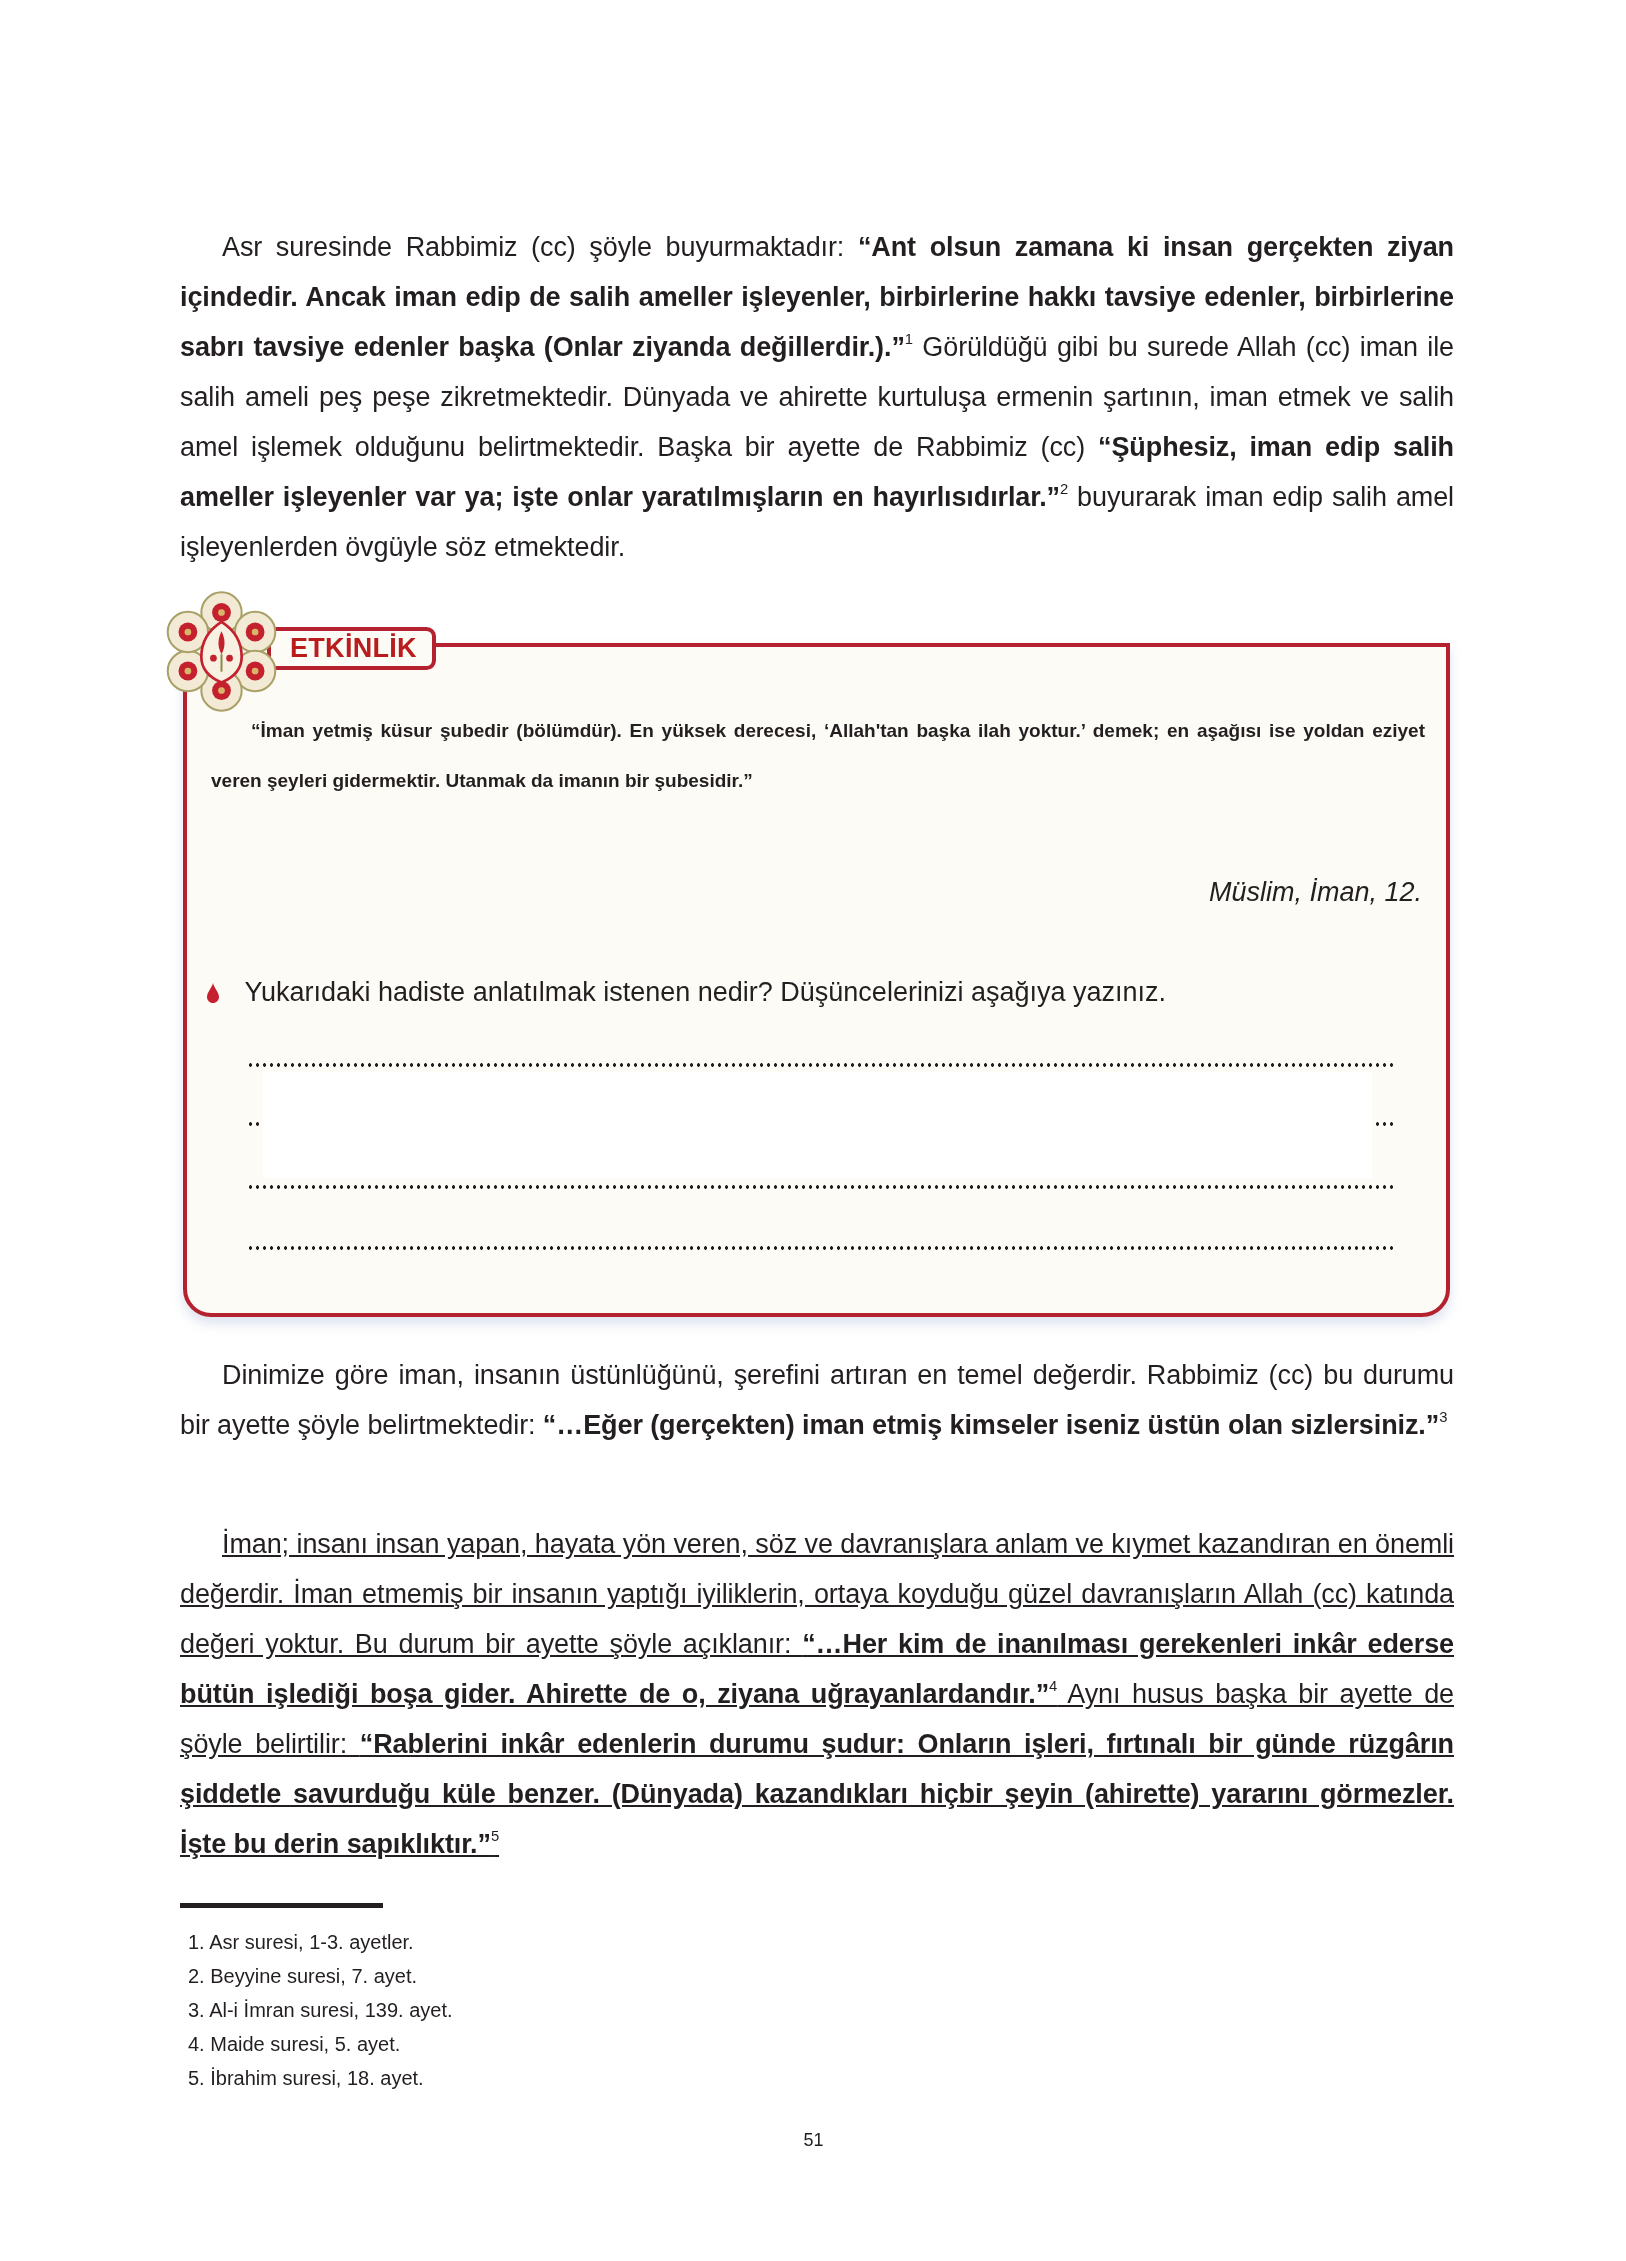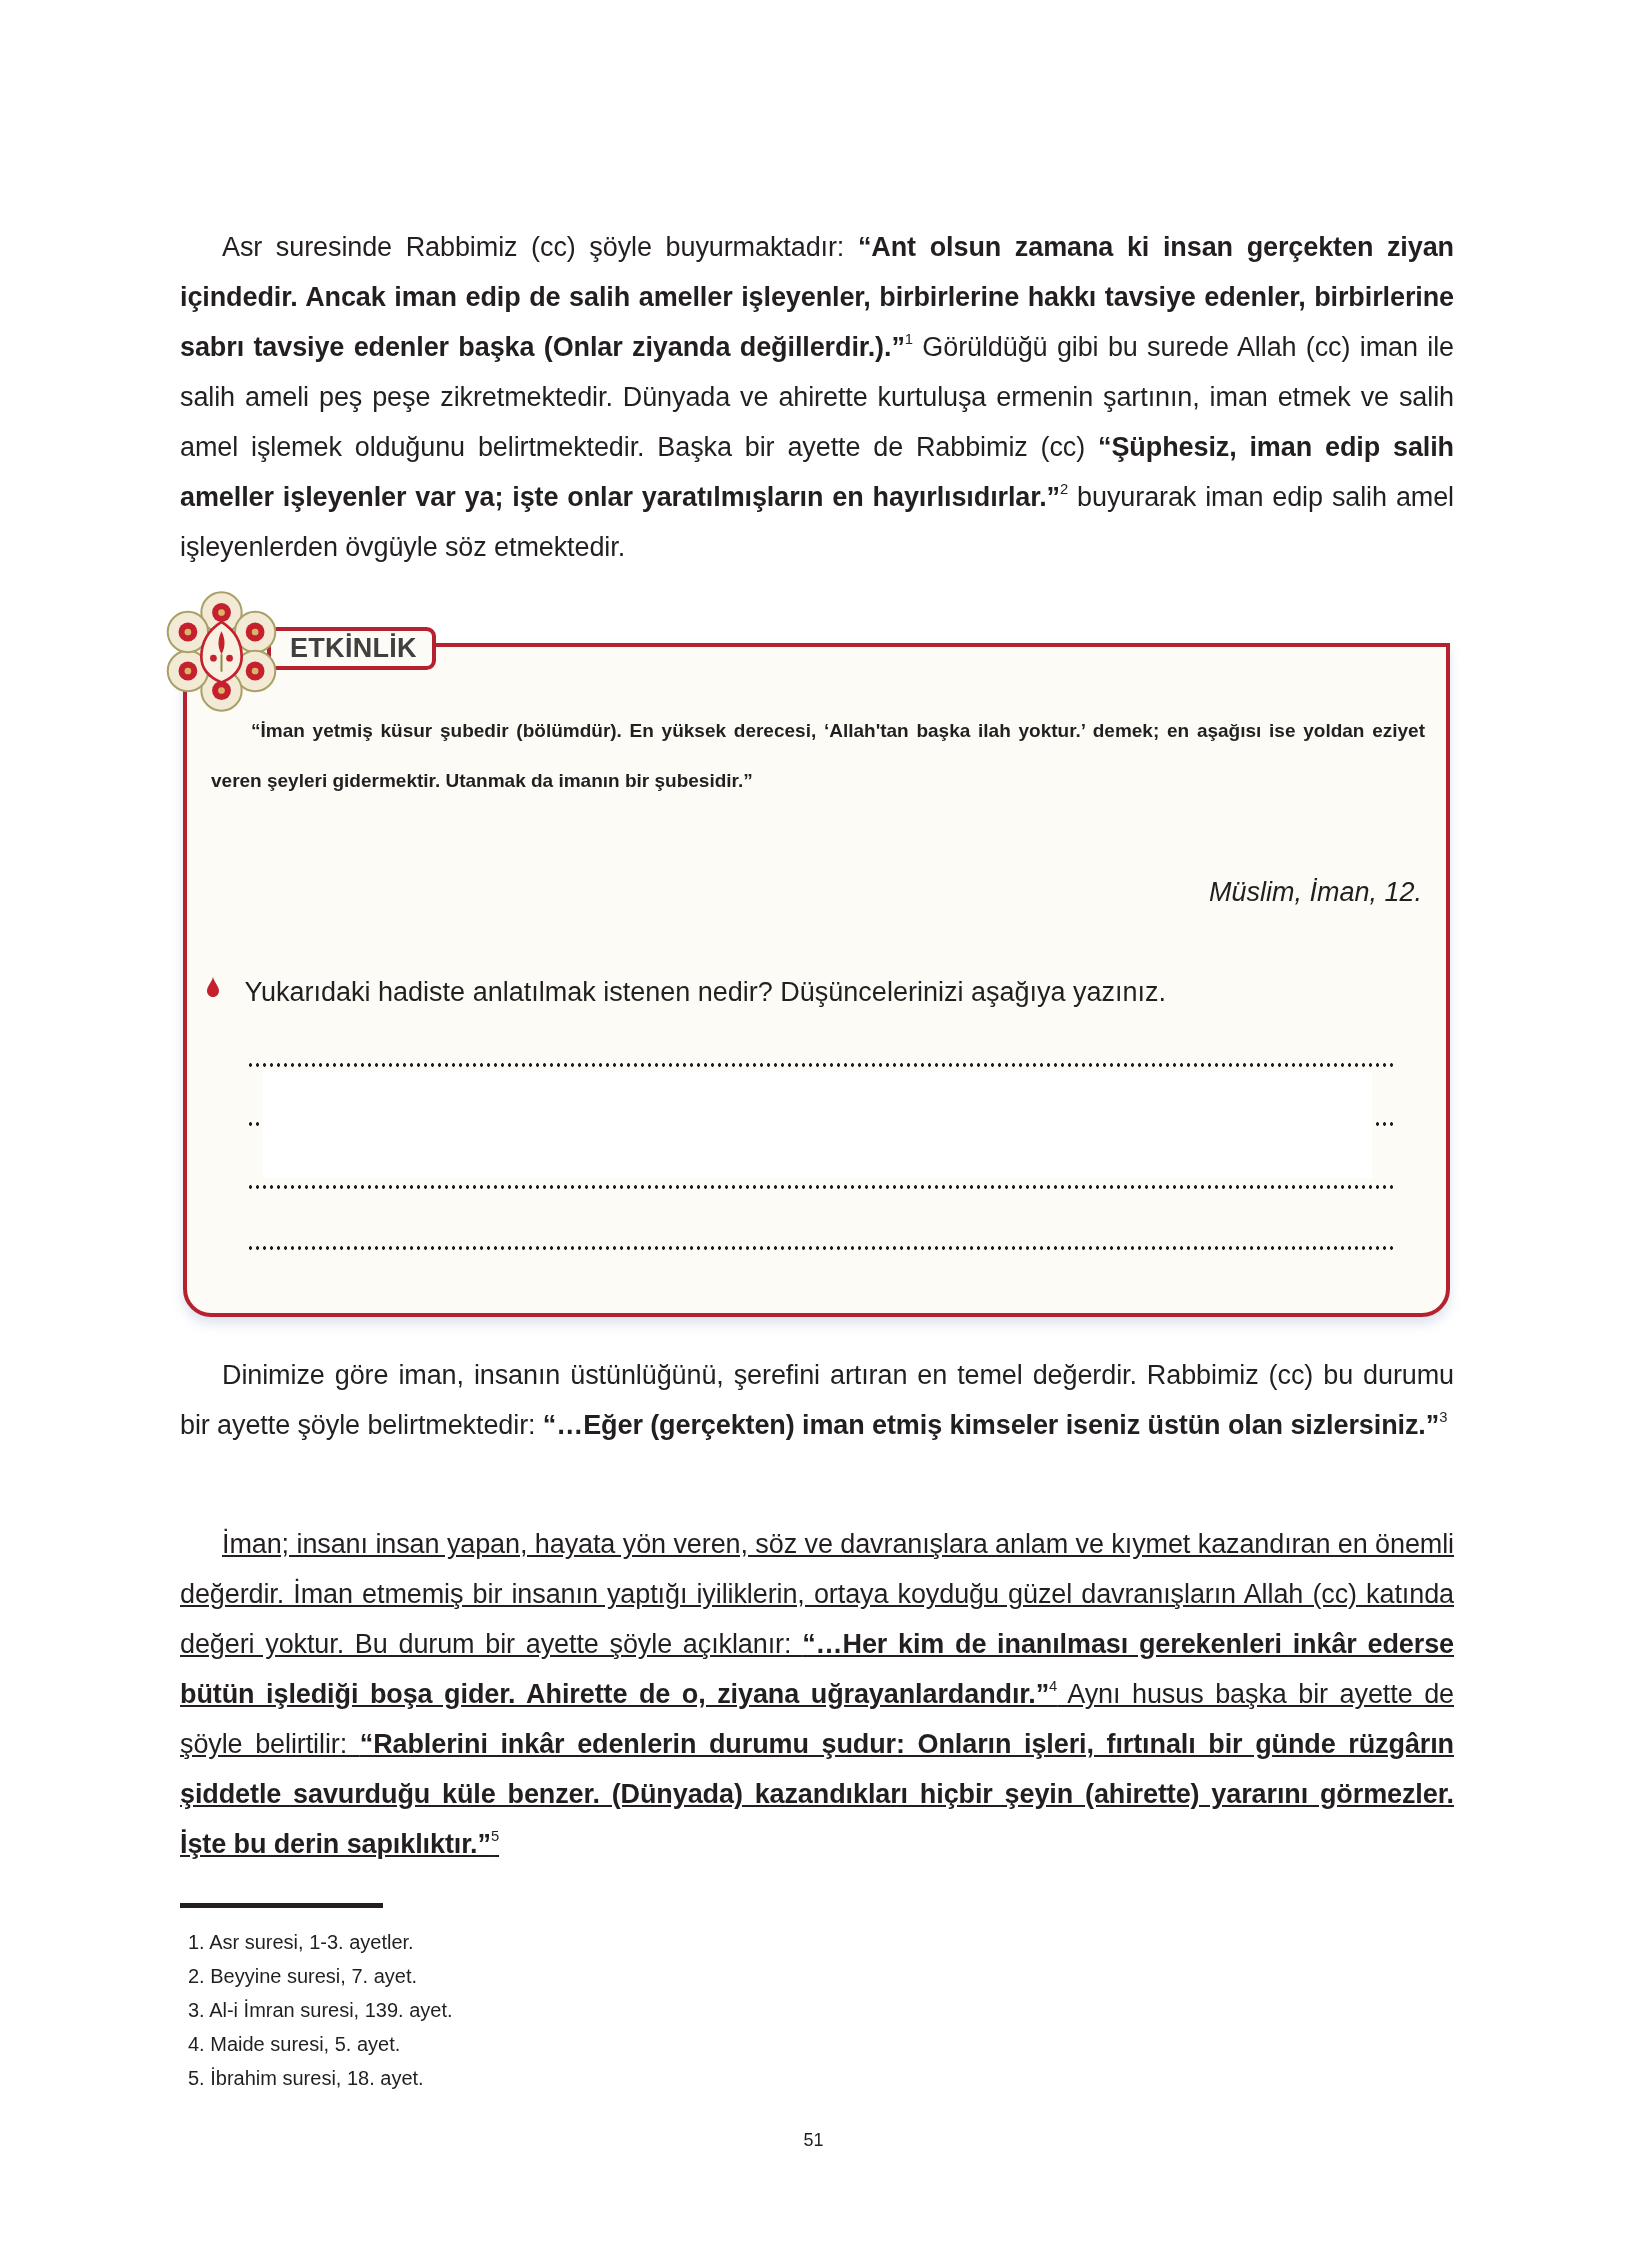--- a/index.html
+++ b/index.html
@@ -23,33 +23,33 @@
     border-radius: 0 0 28px 28px; box-sizing: border-box;
     box-shadow: 0 6.7px 12px rgba(160,175,210,0.35);
   }
   .activity-tab {
     position: absolute; left: 267px; top: 627px; width: 169px; height: 43px;
     background: #fdfbf6; border: 4px solid #b5222f; border-radius: 9.4px;
     box-sizing: border-box; display: flex; align-items: center; justify-content: flex-start;
     padding-left: 19px;
   }
   .activity-tab span {
-    color: #404040; font-weight: bold; font-size: 27px; letter-spacing: 0.3px;
+    color: #b91c1c; font-weight: bold; font-size: 27px; letter-spacing: 0.3px;
   }
   .ornament { position: absolute; left: 161px; top: 591px; width: 121px; height: 121px; }
 
   .hadith {
     position: absolute; left: 207px; width: 1214px; font-size: 19px; line-height: 50px;
     font-weight: bold; text-align: justify; margin: 4px;
   }
   .hadith .indent { display: inline-block; width: 40px; }
   .source {
     position: absolute; right: 205px; top: 877px; font-size: 27px; font-style: italic;
   }
-  .question { position: absolute; left: 207px; top: 977px; font-size: 27px; display: flex; align-items: flex-start; }
+  .question { position: absolute; left: 207px; top: 977px; font-size: 27px; display: flex; align-items: center; }
   .drop-icon { width: 12px; height: 20px; margin-right: 25.5px; }
   .dotline {
     position: absolute; left: 247px; width: 1150px; height: 4px;
     background-image: radial-gradient(circle, #231f20 1.6px, transparent 1.9px);
     background-size: 7px 4px; background-repeat: repeat-x;
   }
   .answer-box {
     position: absolute; left: 263px; top: 1072px; width: 1109px; height: 106px;
     background: #ffffff; display: flex; flex-direction: column; align-items: center; justify-content: center;
   }

